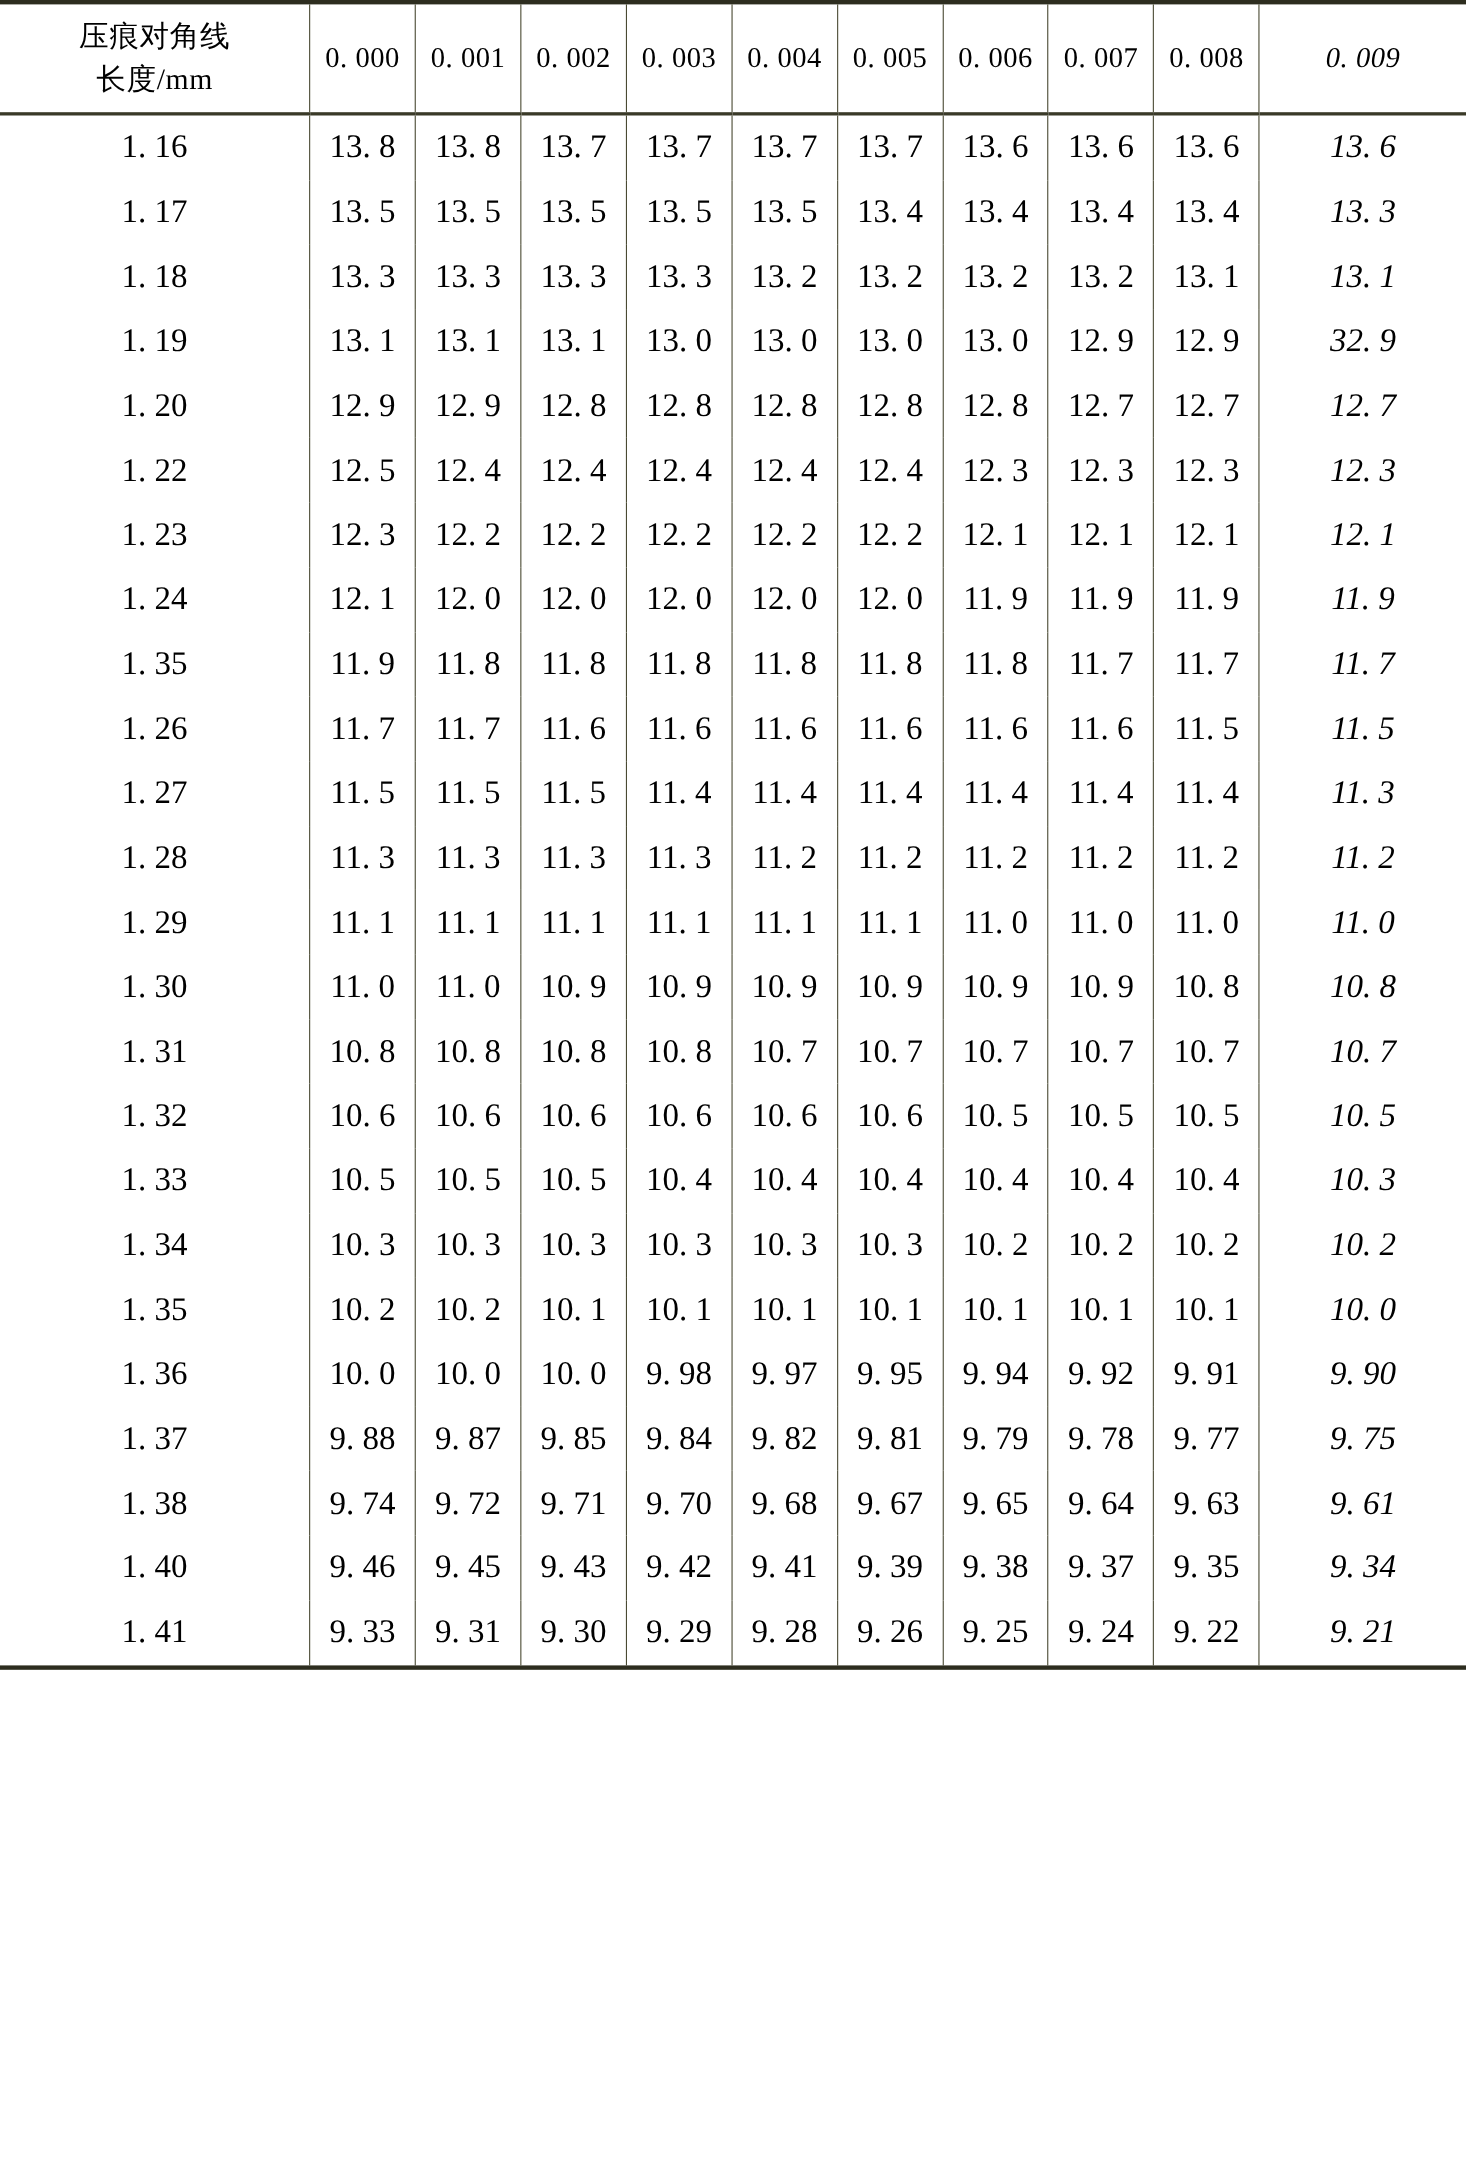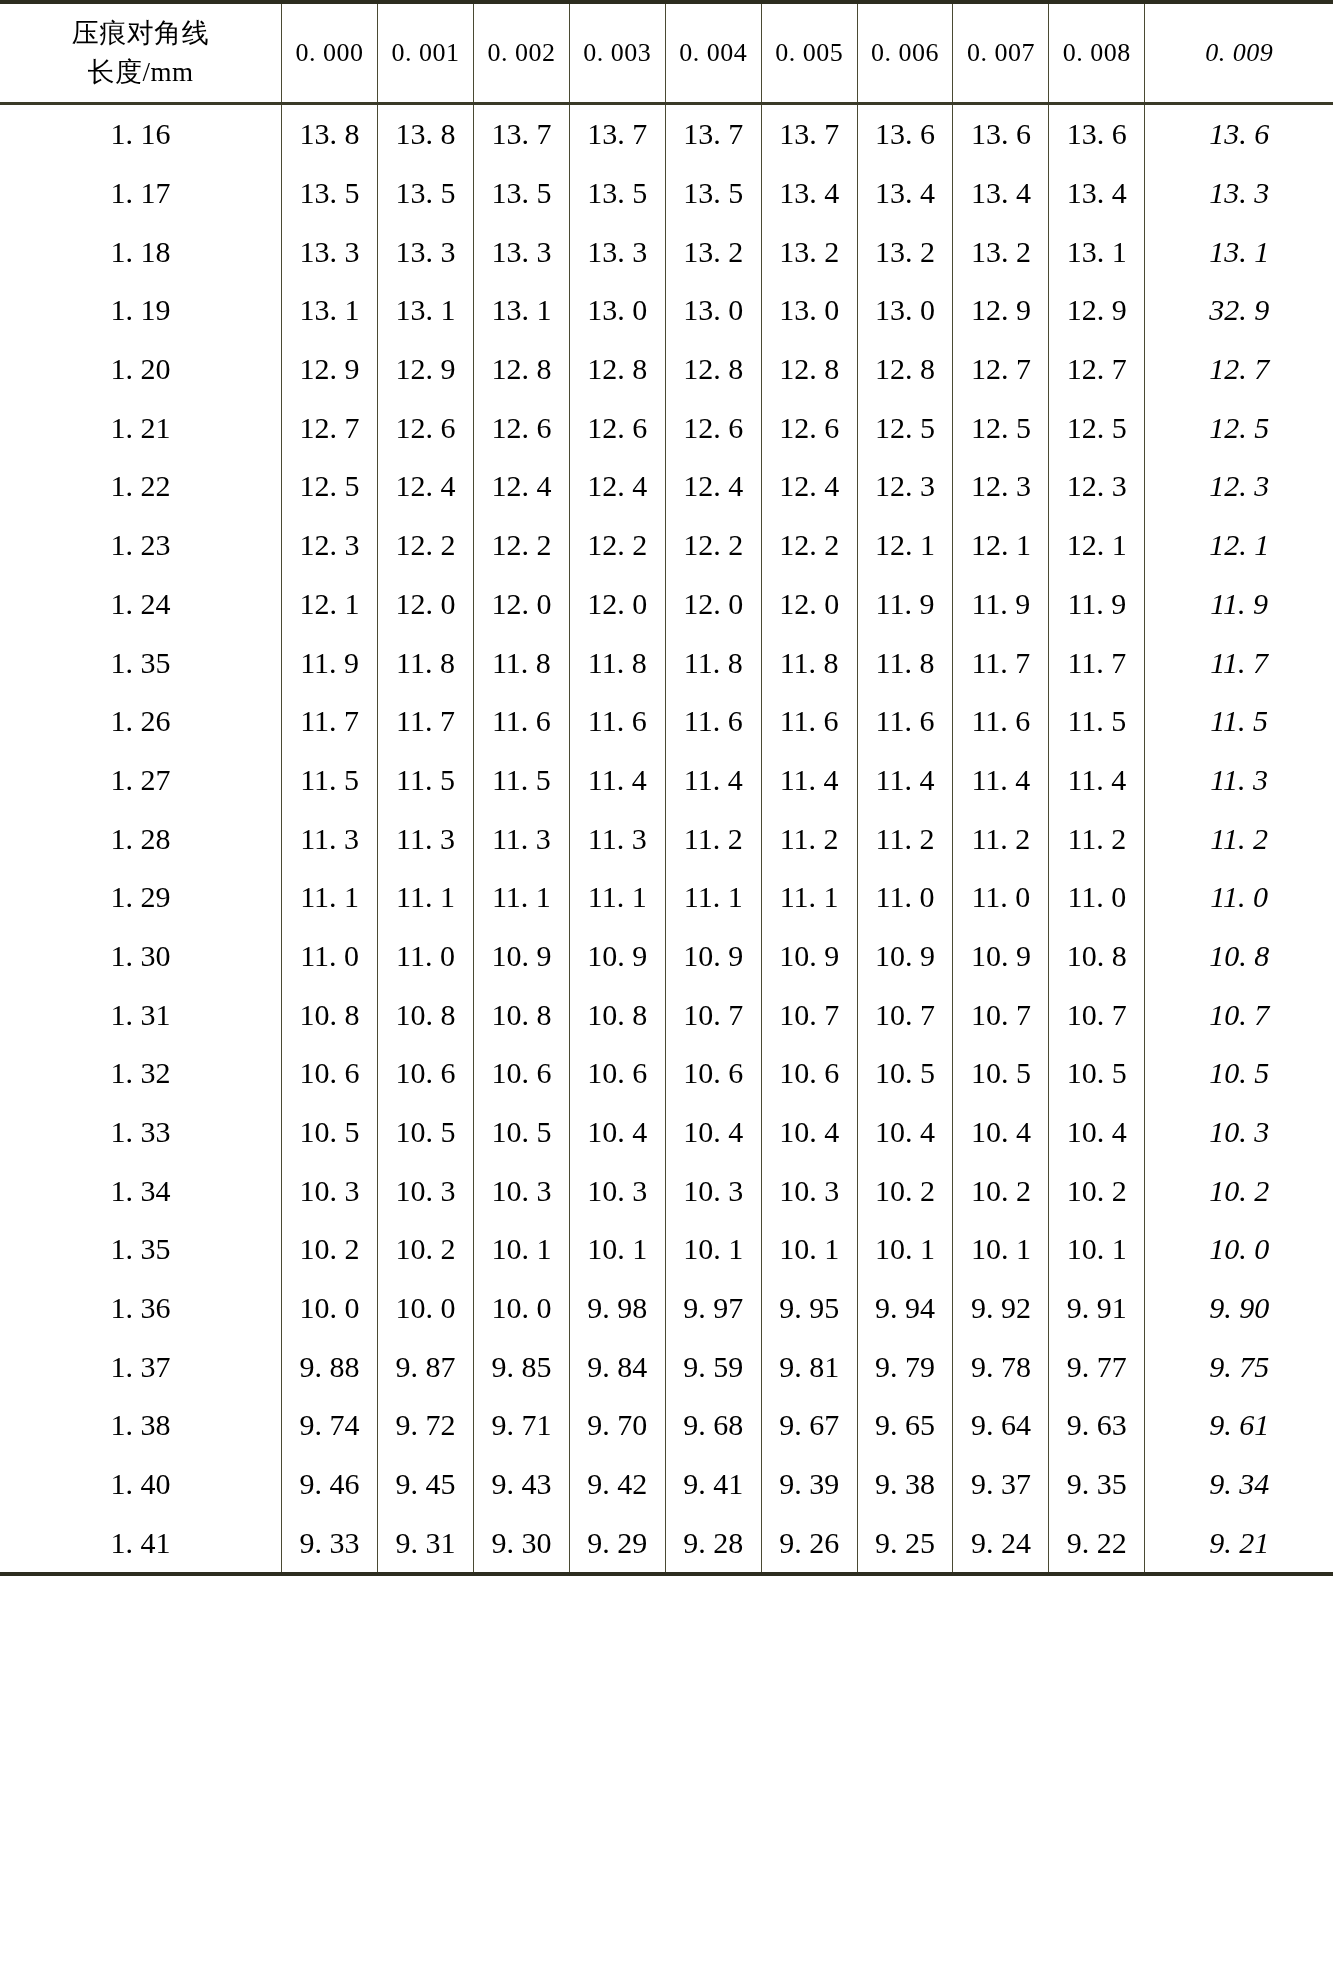--- a/index.html
+++ b/index.html
@@ -183,33 +183,20 @@
           <td class="vcell">12. 8</td>
           <td class="vcell">12. 8</td>
           <td class="vcell">12. 8</td>
           <td class="vcell">12. 8</td>
           <td class="vcell">12. 8</td>
           <td class="vcell">12. 7</td>
           <td class="vcell">12. 7</td>
           <td class="vcell lastcol">12. 7</td>
         </tr>
         <tr>
-          <td class="rowhead">1. 21</td>
-          <td class="vcell">12. 7</td>
-          <td class="vcell">12. 6</td>
-          <td class="vcell">12. 6</td>
-          <td class="vcell">12. 6</td>
-          <td class="vcell">12. 6</td>
-          <td class="vcell">12. 6</td>
-          <td class="vcell">12. 5</td>
-          <td class="vcell">12. 5</td>
-          <td class="vcell">12. 5</td>
-          <td class="vcell lastcol">12. 5</td>
-        </tr>
-        <tr>
           <td class="rowhead">1. 22</td>
           <td class="vcell">12. 5</td>
           <td class="vcell">12. 4</td>
           <td class="vcell">12. 4</td>
           <td class="vcell">12. 4</td>
           <td class="vcell">12. 4</td>
           <td class="vcell">12. 4</td>
           <td class="vcell">12. 3</td>
           <td class="vcell">12. 3</td>
           <td class="vcell">12. 3</td>
@@ -396,21 +383,21 @@
           <td class="vcell">9. 92</td>
           <td class="vcell">9. 91</td>
           <td class="vcell lastcol">9. 90</td>
         </tr>
         <tr>
           <td class="rowhead">1. 37</td>
           <td class="vcell">9. 88</td>
           <td class="vcell">9. 87</td>
           <td class="vcell">9. 85</td>
           <td class="vcell">9. 84</td>
-          <td class="vcell">9. 59</td>
+          <td class="vcell">9. 82</td>
           <td class="vcell">9. 81</td>
           <td class="vcell">9. 79</td>
           <td class="vcell">9. 78</td>
           <td class="vcell">9. 77</td>
           <td class="vcell lastcol">9. 75</td>
         </tr>
         <tr>
           <td class="rowhead">1. 38</td>
           <td class="vcell">9. 74</td>
           <td class="vcell">9. 72</td>

